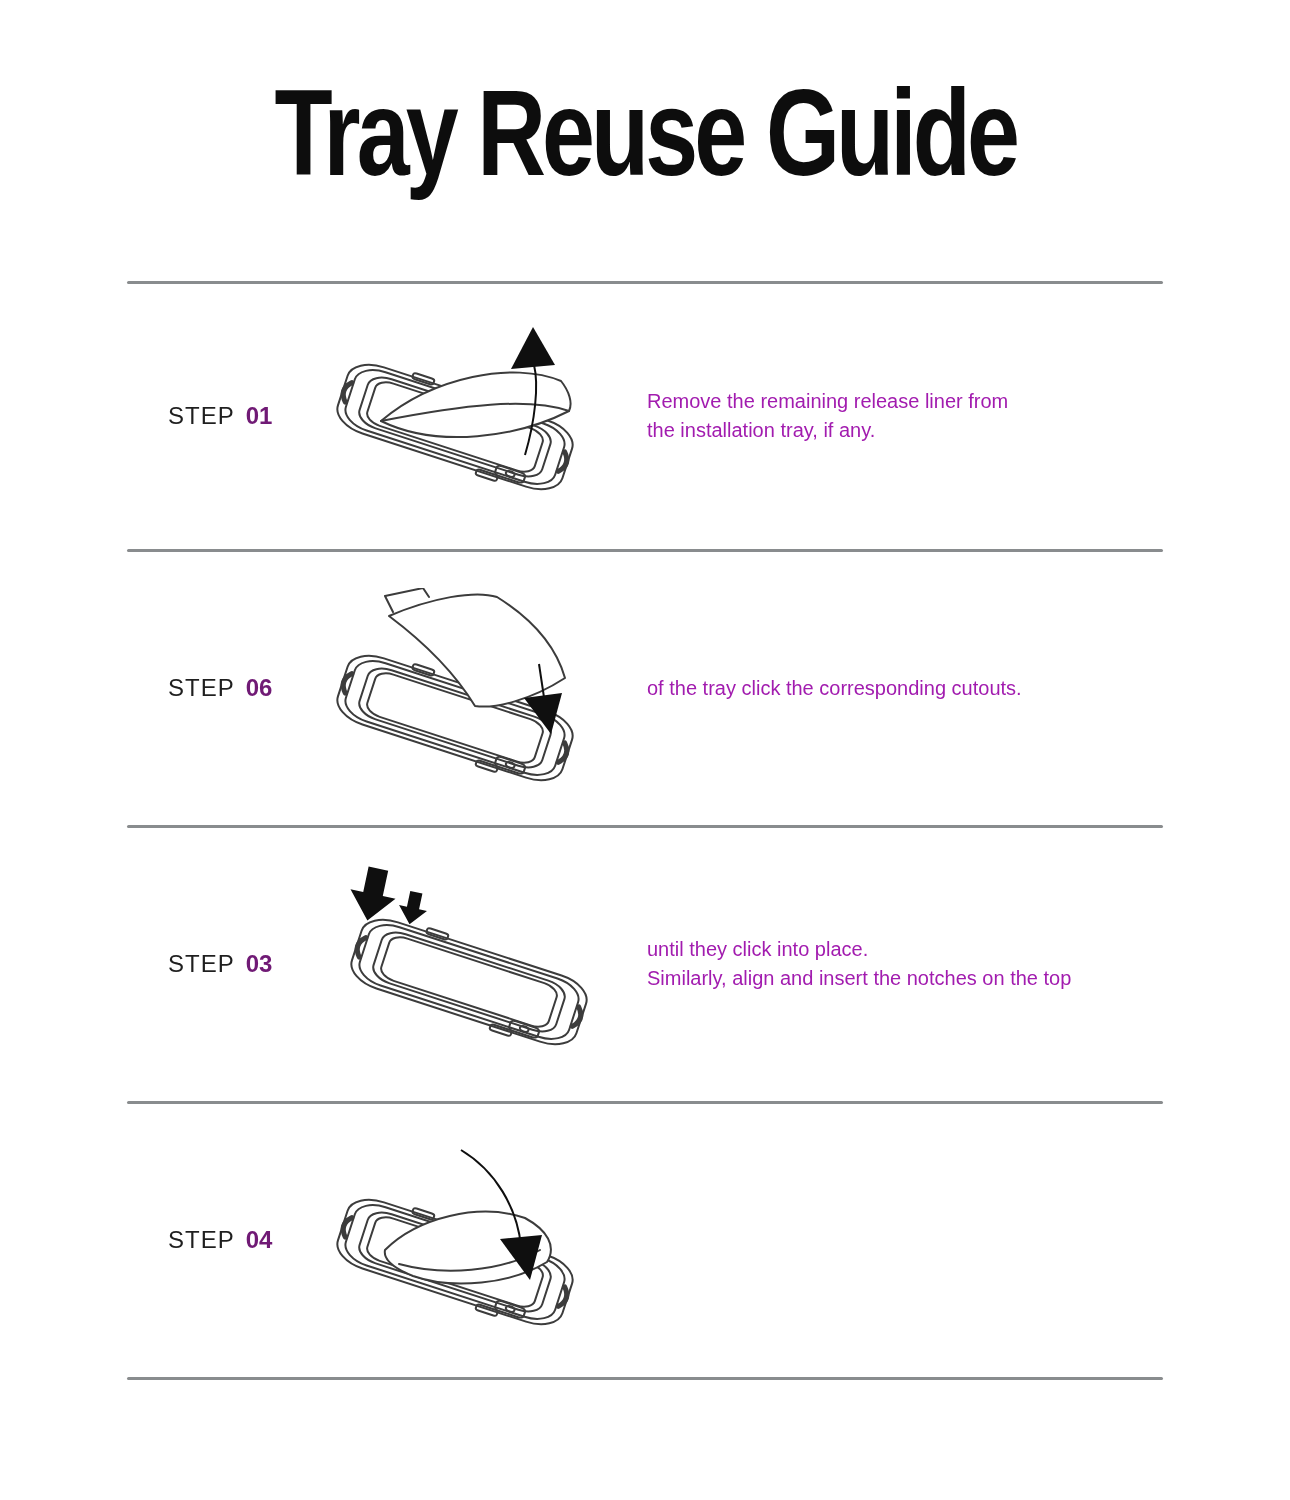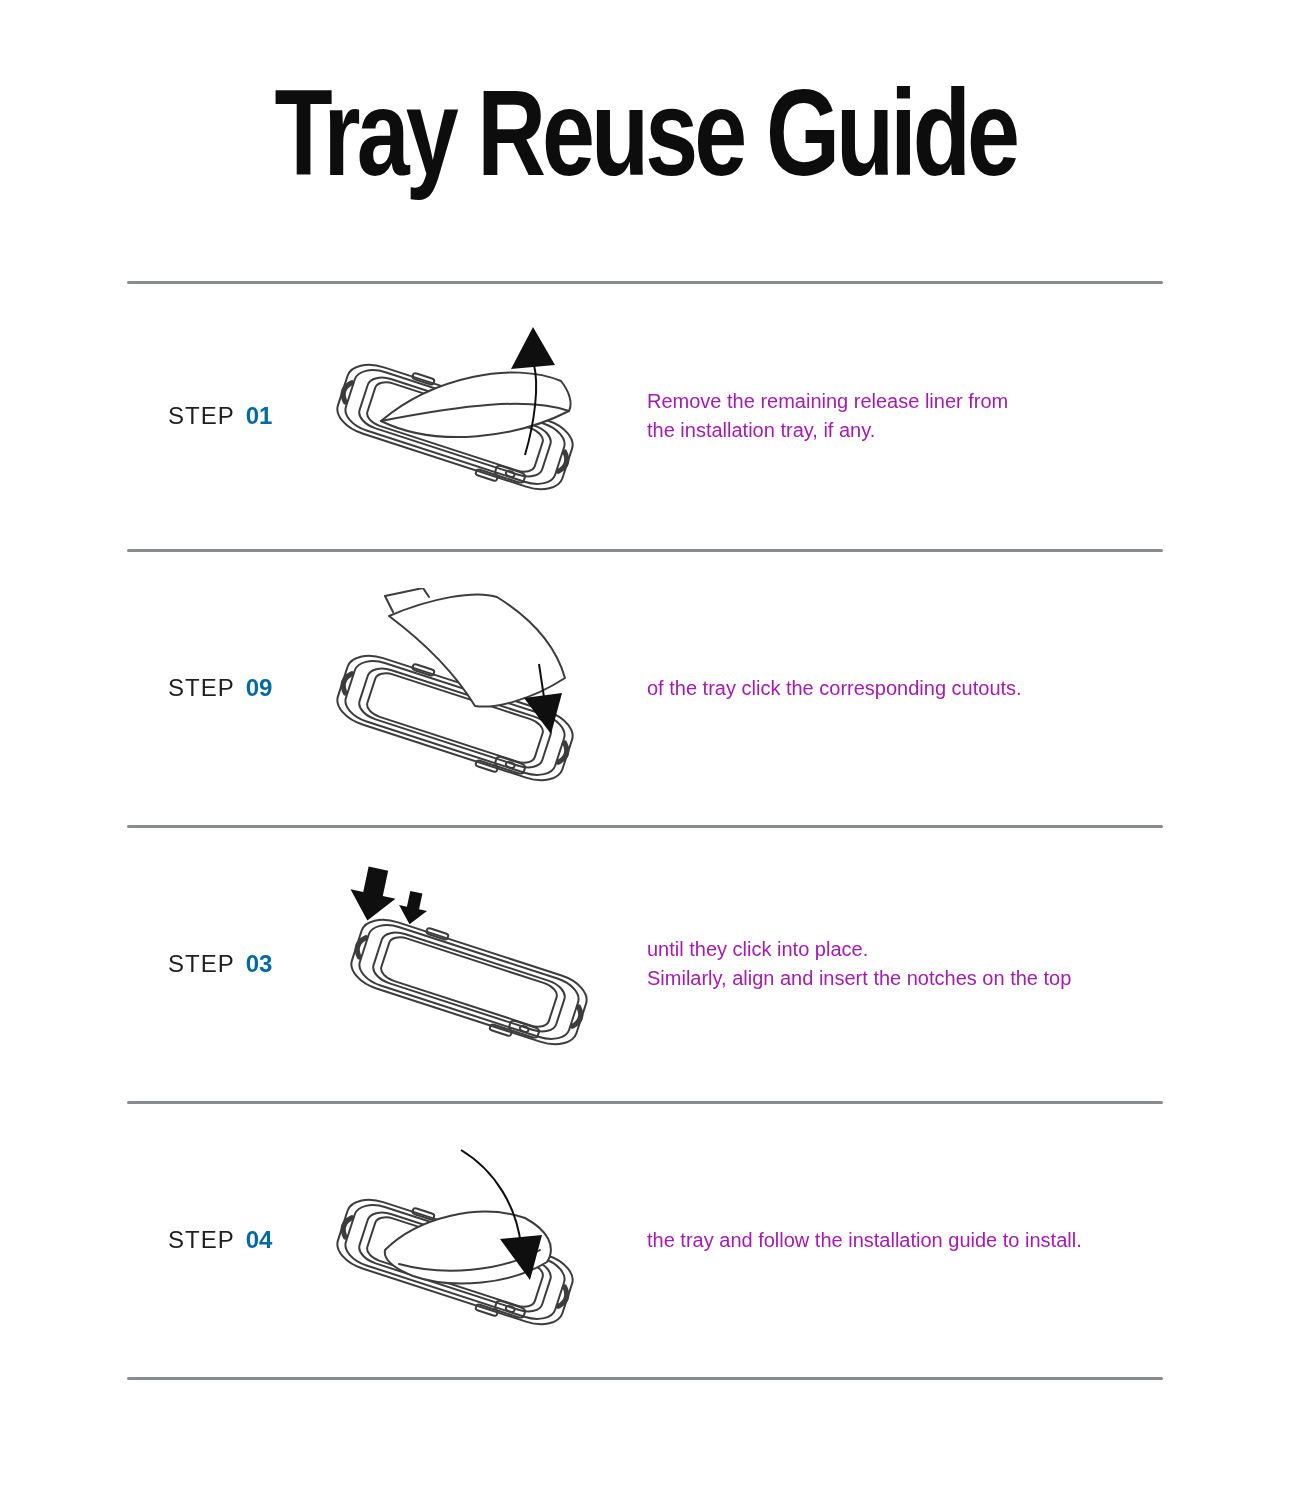--- a/index.html
+++ b/index.html
@@ -35,21 +35,21 @@
     background:#898c8e; border-radius:2px;
   }
 
   
   .step-row { position:absolute; left:0; width:1290px; }
   .step-label {
     position:absolute; left:168px; top:50%; transform:translateY(-50%);
     font-size:24px; color:#1f1f1f; letter-spacing:1px; white-space:nowrap;
   }
   .step-label .num {
-    font-weight:bold; letter-spacing:0; margin-left:11px; color:#0369a1;
+    font-weight:bold; letter-spacing:0; margin-left:11px; color:#701a75;
   }
   .illus {
     position:absolute; left:333px; top:50%; transform:translateY(-50%);
     width:260px;
   }
   .desc {
     position:absolute; left:647px; top:50%; transform:translateY(-50%);
     font-size:20px; line-height:29px; color:#a21caf;
   }
   .desc div { white-space:nowrap; }
@@ -105,21 +105,21 @@
     </svg>
 
     <div class="desc">
       <div>Remove the remaining release liner from</div>
       <div>the installation tray, if any.</div>
     </div>
   </div>
 
   <div class="step-row" style="top:551px;height:274px">
     <div class="step-label">
-      <span>STEP</span><span class="num">09</span>
+      <span>STEP</span><span class="num">06</span>
     </div>
 
     <svg class="illus lineart" viewBox="0 0 260 200" width="260" height="200" role="img" aria-label="glass screen protector with lifted liner inserted into tray, black arrow pointing down">
       <g transform="translate(122,130) rotate(18) scale(1,0.6)">
         <rect x="-118" y="-58" width="236" height="116" rx="32"></rect>
         <rect x="-110" y="-51" width="220" height="102" rx="27"></rect>
         <rect x="-96" y="-43" width="192" height="86" rx="21"></rect>
         <rect x="-88" y="-37" width="176" height="74" rx="16"></rect>
         <path class="clip" d="M-112,-17 q-10,17 0,34"></path>
         <path class="clip" d="M112,-17 q10,17 0,34"></path>
@@ -189,17 +189,16 @@
         <rect x="-56" y="-65" width="22" height="10" rx="3"></rect>
         <rect x="34" y="55" width="22" height="10" rx="3"></rect>
       </g>
       <path class="sheet" d="M52,110 C84,78 146,62 192,78 C214,90 224,106 214,122 C178,144 120,150 80,136 C63,129 50,120 52,110 Z"></path>
       <path d="M66,124 C110,136 168,132 207,110"></path>
       <path class="arrow-shaft" stroke-width="16" d="M128,10 C163,31 184,68 188,106"></path>
       <polygon class="arrow-head" points="167,99 209,95 197,140"></polygon>
     </svg>
 
     <div class="desc">
-      <div>the tray and follow the installation guide to install.</div>
     </div>
   </div>
 
 </div>
 
 </body></html>

